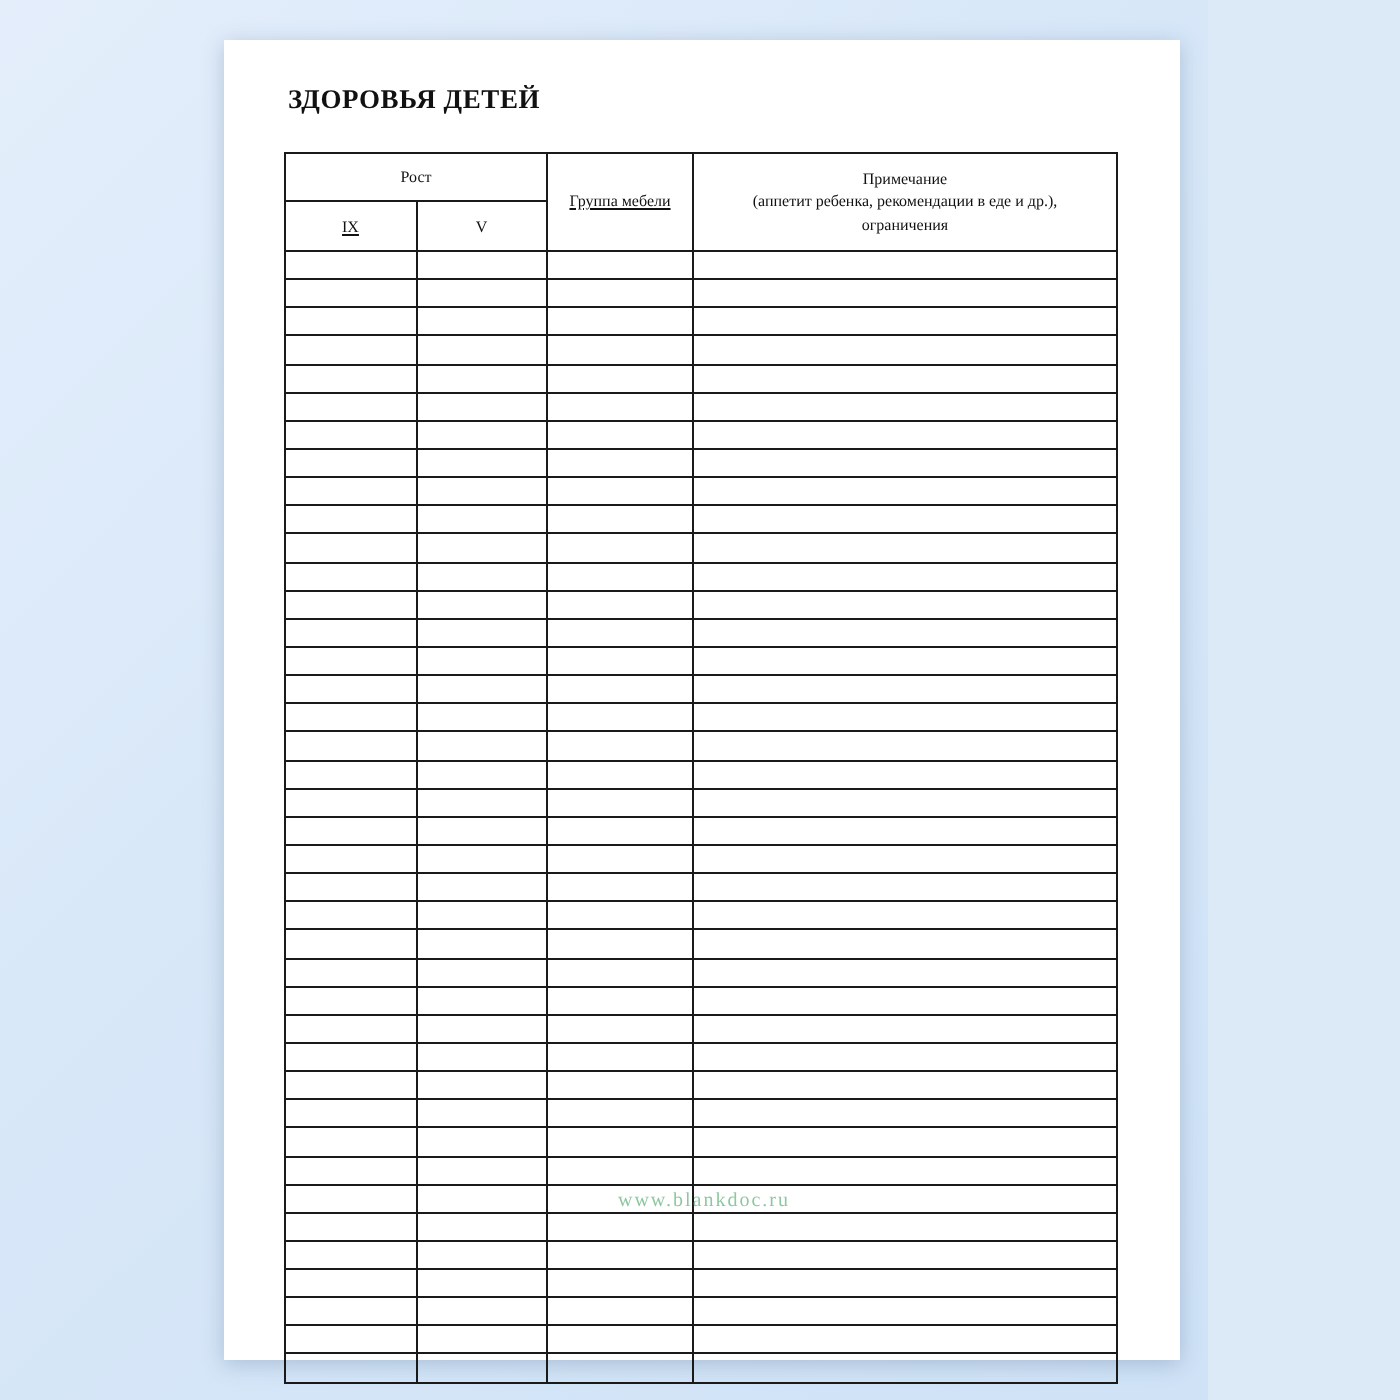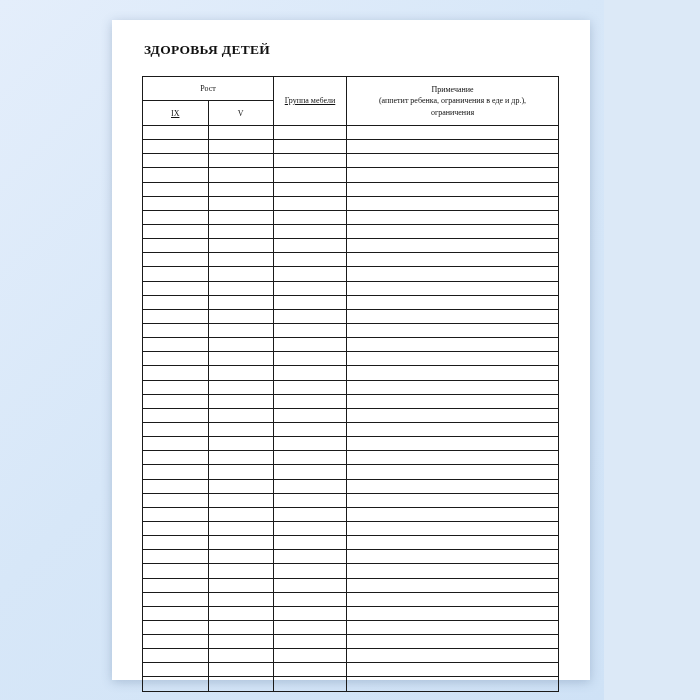--- a/index.html
+++ b/index.html
@@ -104,21 +104,21 @@
 
       <h1 class="doc-title">ЗДОРОВЬЯ ДЕТЕЙ</h1>
 
       <table class="grid">
         <thead>
           <tr>
             <th class="h-rost" colspan="2">Рост</th>
             <th class="h-mebel col-mebel" rowspan="2">Группа мебели</th>
             <th class="h-prim col-prim" rowspan="2">
               <div>Примечание</div>
-              <div>(аппетит ребенка, ограничения в еде и др.),</div>
+              <div>(аппетит ребенка, рекомендации в еде и др.),</div>
               <div>ограничения</div>
             </th>
           </tr>
           <tr>
             <th class="h-sub col-ix">IX</th>
             <th class="h-sub col-v">V</th>
           </tr>
         </thead>
         <tbody id="table-body">
             <tr>
@@ -357,15 +357,16 @@
             </tr>
             <tr>
               <td class="body-cell col-ix"></td>
               <td class="body-cell col-v"></td>
               <td class="body-cell col-mebel"></td>
               <td class="body-cell col-prim"></td>
             </tr>
           </tbody>
       </table>
 
+      <div class="watermark">www.blankdoc.ru</div>
     </div>
   </div>
 </div>
 
 </body></html>

